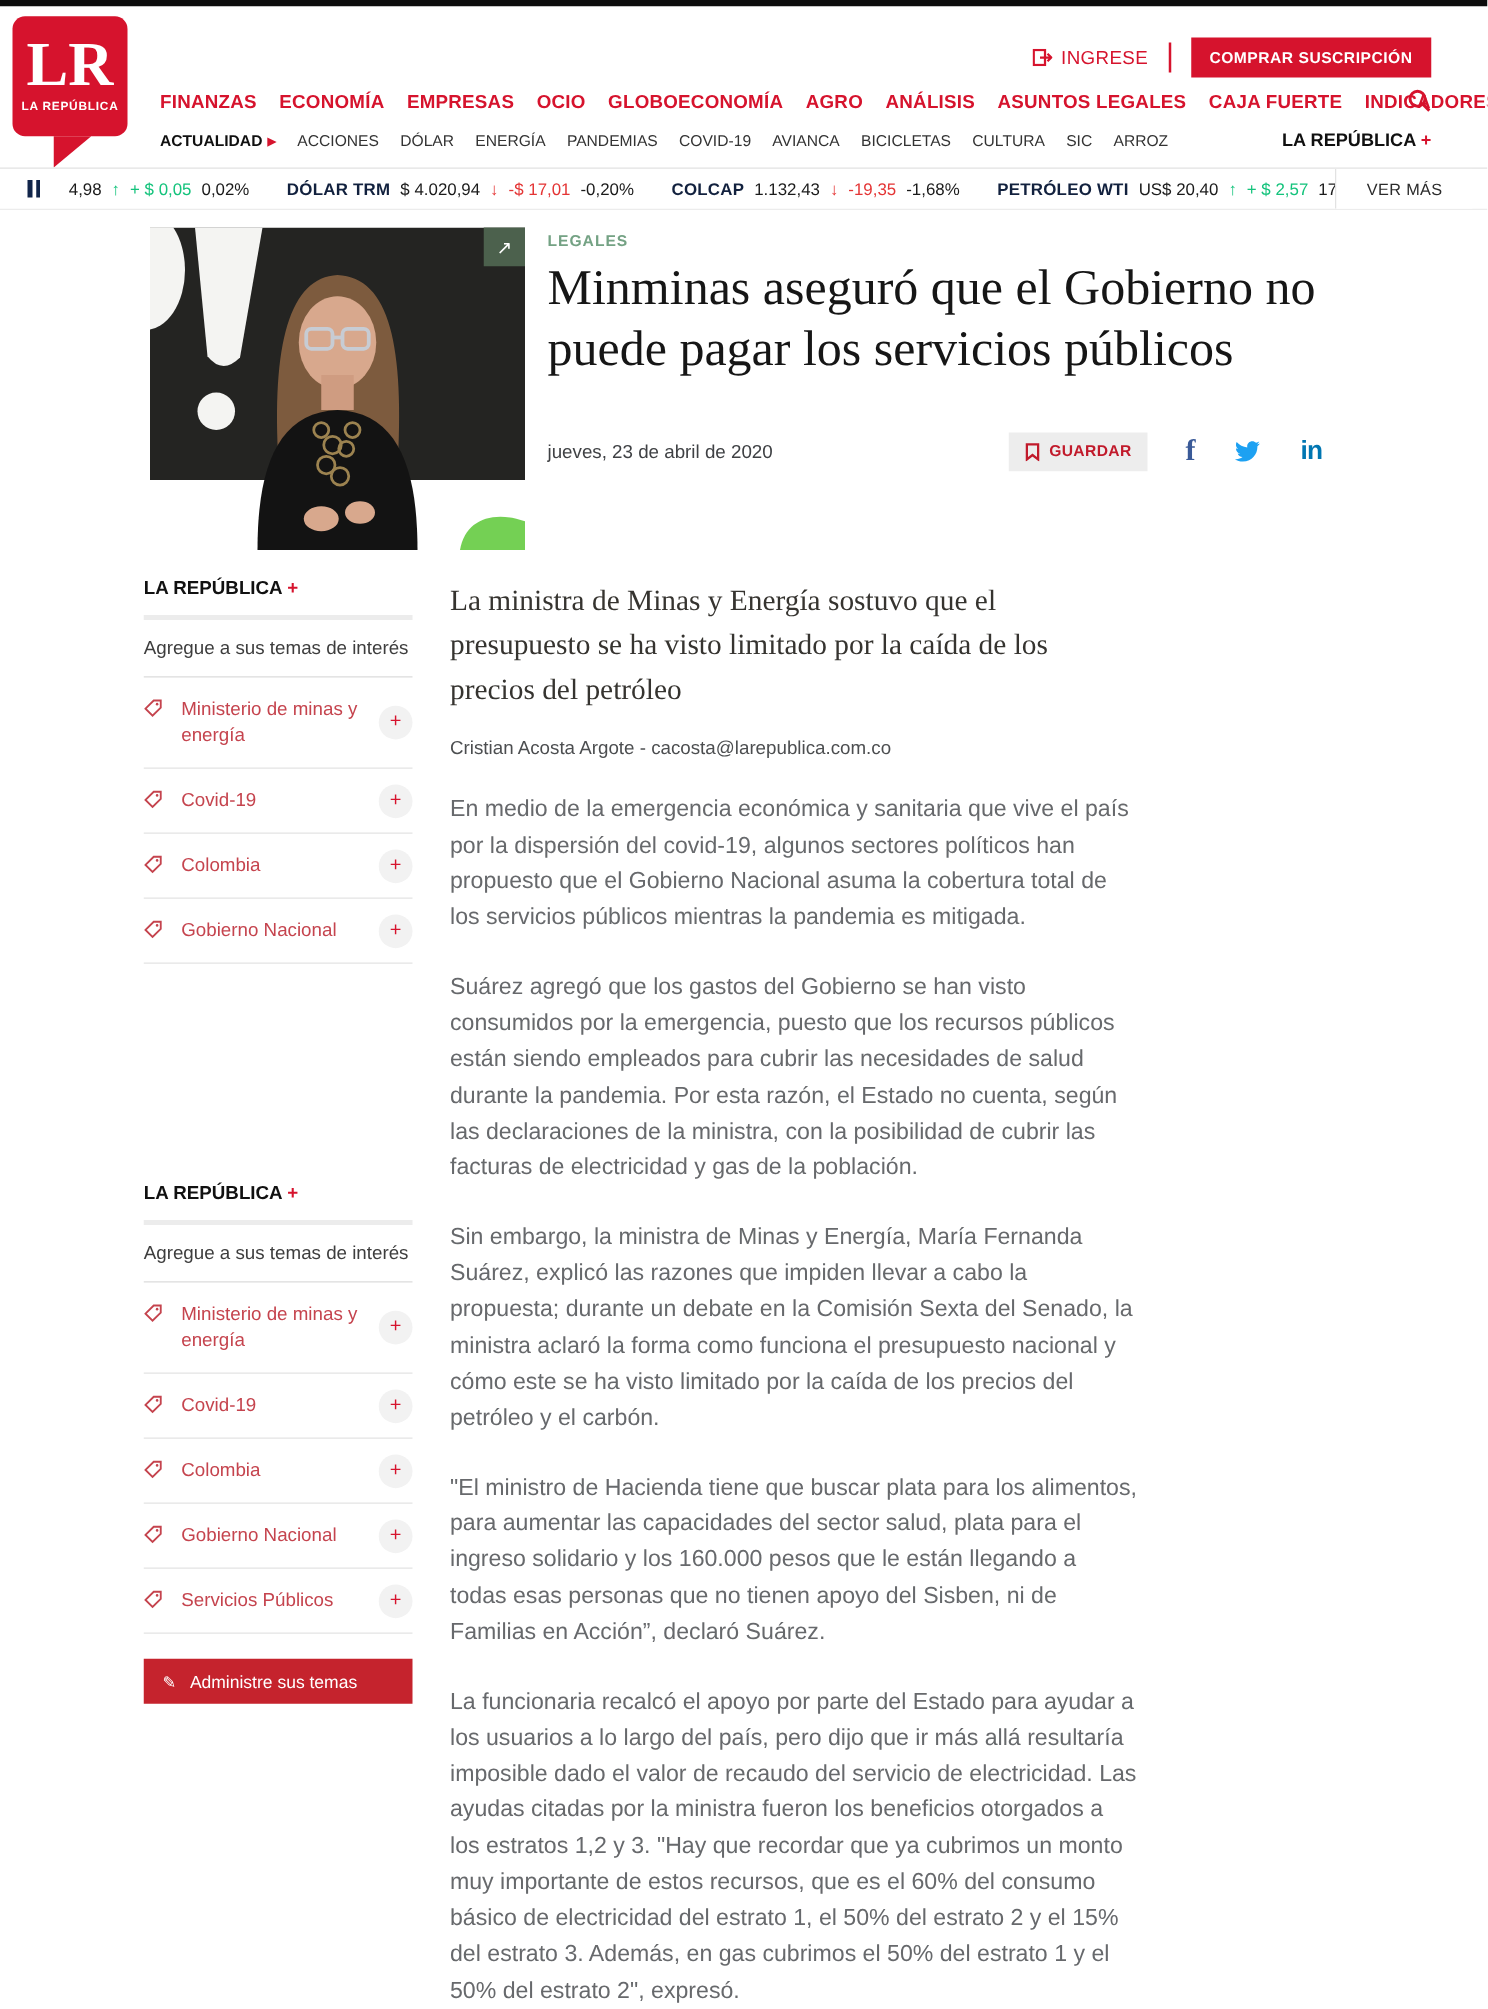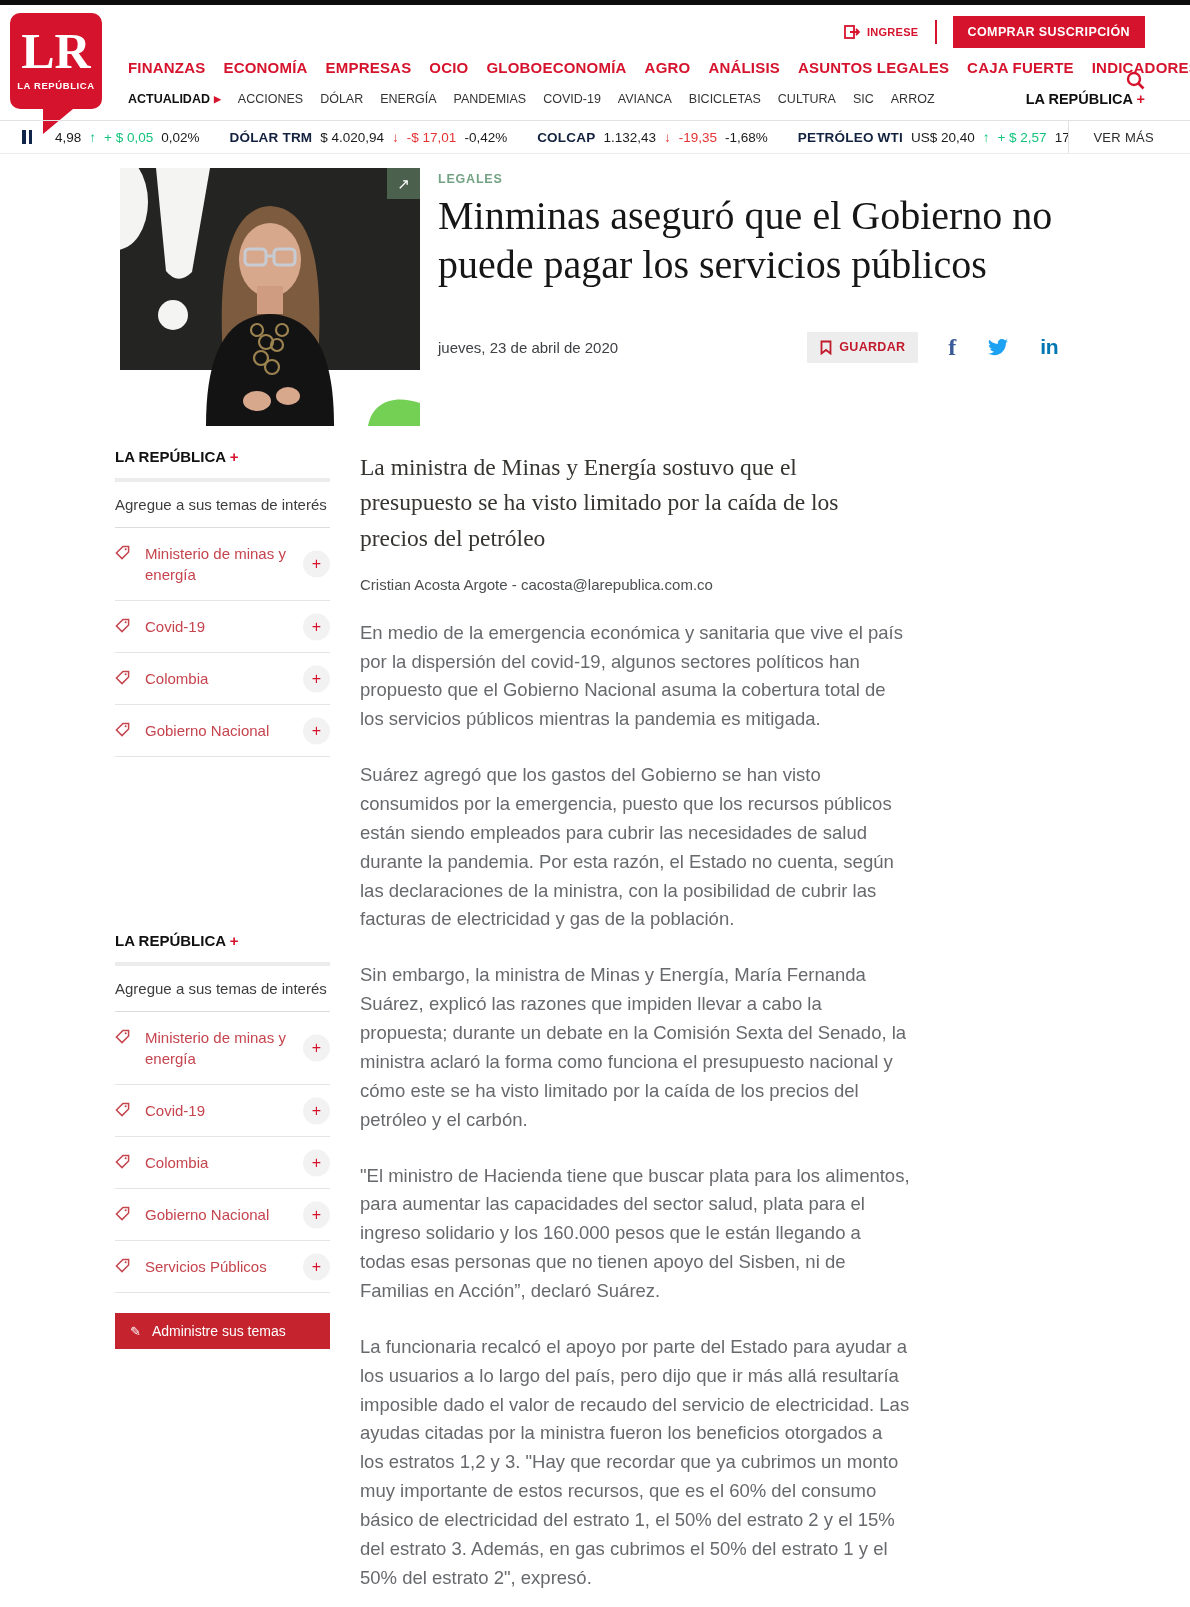--- a/index.html
+++ b/index.html
@@ -2,29 +2,29 @@
 <html lang="es"><head>
 <meta charset="utf-8">
 <style>
   * { margin:0; padding:0; box-sizing:border-box; }
   html,body { background:#fff; }
   body { width:1190px; height:1607px; overflow:hidden; font-family:"Liberation Sans",sans-serif; color:#222; }
 
   .topbar { height:5px; background:#0d0d0d; }
 
   
-  .header { position:relative; padding:10px 45px 0 128px; }
+  .header { position:relative; padding:24px 45px 0 128px; }
   .logo { position:absolute; left:10px; top:8px; width:92px; cursor:pointer; }
   .logo-box { background:#d6132d; color:#fff; border-radius:10px; width:92px; height:96px; text-align:center; }
   .logo-lr { font-family:"Liberation Serif",serif; font-size:50px; font-weight:bold; line-height:1; padding-top:13px; }
   .logo-name { font-size:9.5px; font-weight:bold; letter-spacing:.6px; margin-top:4px; }
   .logo-tail { width:0; height:0; border-top:25px solid #d6132d; border-right:30px solid transparent; margin-left:33px; }
 
   .header-top { display:flex; justify-content:flex-end; align-items:center; gap:16px; height:34px; }
-  .ingrese { display:flex; align-items:center; gap:7px; color:#d6132d; font-weight:bold; font-size:11px; letter-spacing:.3px; cursor:pointer;justify-content:space-between; }
+  .ingrese { display:flex; align-items:center; gap:7px; color:#d6132d; font-weight:normal; font-size:15px; letter-spacing:.3px; cursor:pointer;justify-content:space-between; }
   .v-div { width:2px; height:24px; background:#d6132d; }
   .subscribe-btn { background:#d6132d; color:#fff; border:none; font-weight:bold; font-size:12.5px; letter-spacing:.4px; padding:9px 15px; cursor:pointer; font-family:inherit; }
 
   .main-nav { display:flex; align-items:center; gap:18px; margin-top:10px; }
   .main-nav .nav-item { color:#d6132d; font-weight:bold; font-size:15px; letter-spacing:.2px; cursor:pointer; white-space:nowrap; }
   .search-btn { margin-left:2px; cursor:pointer; display:flex; align-items:center; }
 
   .sub-nav { display:flex; align-items:center; gap:17px; margin-top:15px; padding-bottom:13px; font-size:12.5px; color:#333; }
   .subnav-active { font-weight:bold; color:#101010; cursor:pointer; display:flex; align-items:center; gap:4px; }
   .subnav-caret { color:#d6132d; font-size:9px; }
@@ -155,21 +155,21 @@
         <span class="t-value">4,98</span>
         <span class="t-arrow">↑</span>
         <span class="t-change">+ $ 0,05</span>
         <span class="t-pct">0,02%</span>
       </span>
       <span class="ticker-item down">
         <span class="t-label">DÓLAR TRM</span>
         <span class="t-value">$ 4.020,94</span>
         <span class="t-arrow">↓</span>
         <span class="t-change">-$ 17,01</span>
-        <span class="t-pct">-0,42%</span>
+        <span class="t-pct">-0,20%</span>
       </span>
       <span class="ticker-item down">
         <span class="t-label">COLCAP</span>
         <span class="t-value">1.132,43</span>
         <span class="t-arrow">↓</span>
         <span class="t-change">-19,35</span>
         <span class="t-pct">-1,68%</span>
       </span>
       <span class="ticker-item up">
         <span class="t-label">PETRÓLEO WTI</span>

